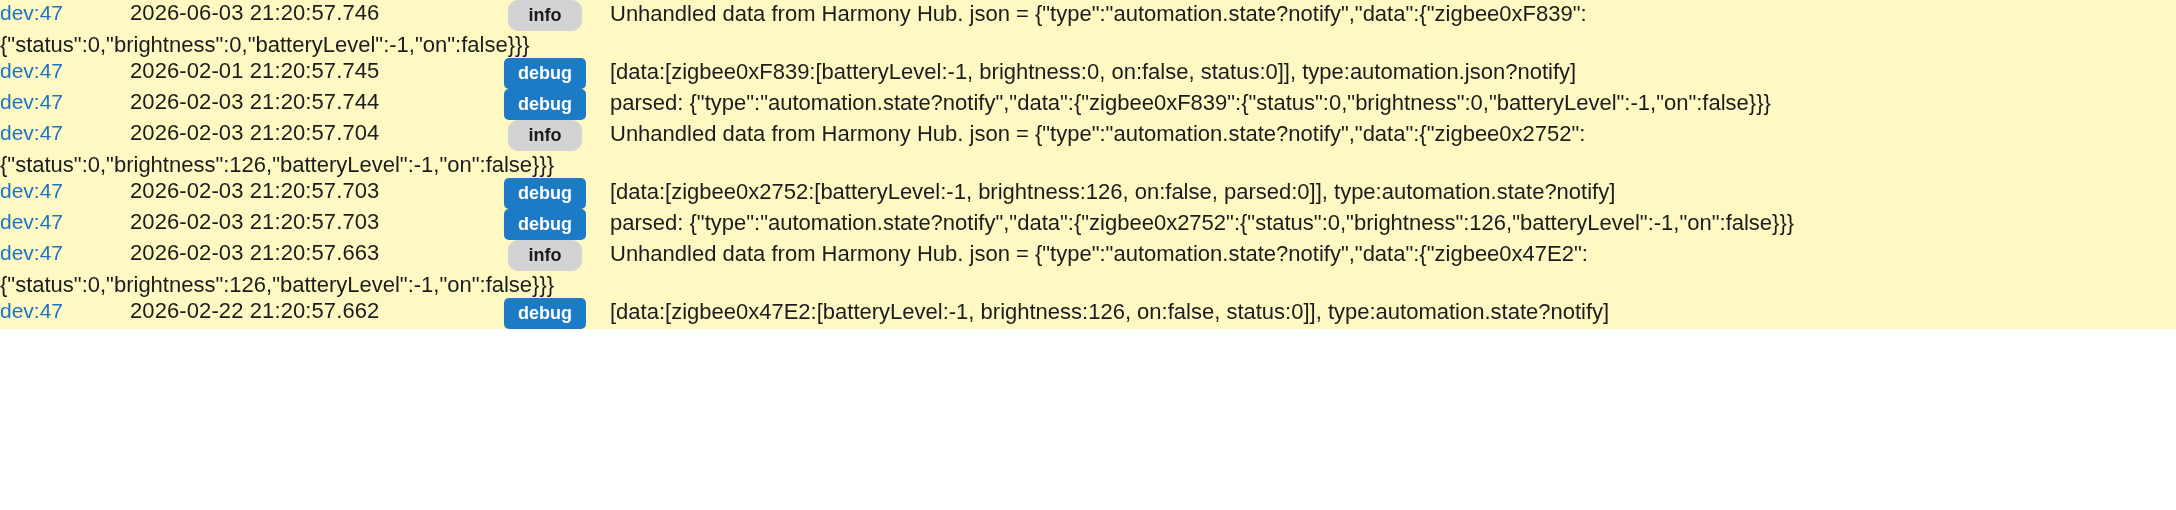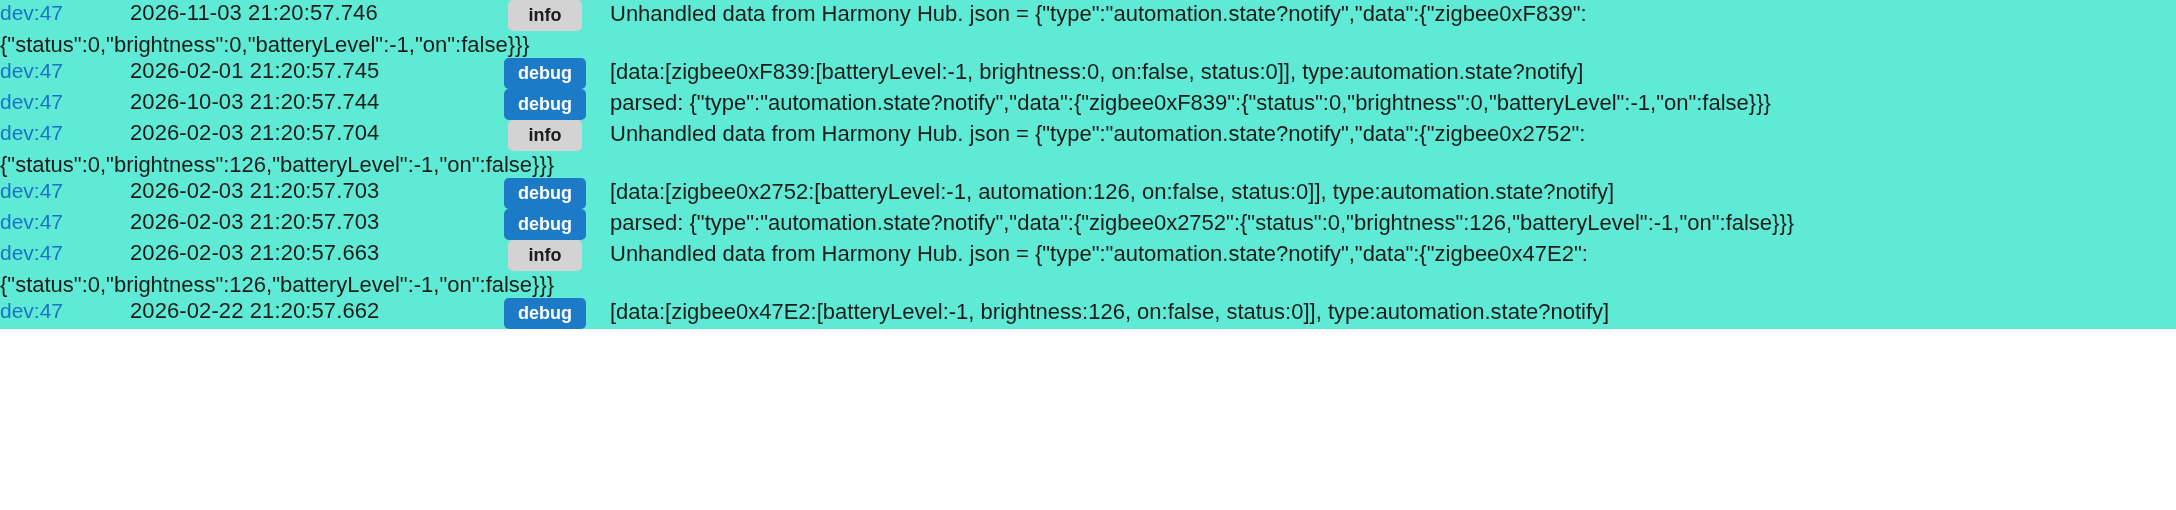--- a/index.html
+++ b/index.html
@@ -15,21 +15,21 @@
     -webkit-font-smoothing: antialiased;
   }
 
   #log-table {
     width: 2176px;
     border-collapse: collapse;
     table-layout: fixed;
   }
 
   #log-table tr {
-    background: #5eead4;
+    background: #fef9c3;
   }
 
   #log-table td {
     padding: 0;
     vertical-align: top;
     border: 0;
   }
 
   
   .col-dev   { width: 130px; }
@@ -71,20 +71,21 @@
     border-radius: 5px;
     font-size: 18px;
     line-height: 20px;
     font-weight: bold;
     text-align: center;
     box-sizing: border-box;
   }
   .badge-info {
     background: #d3d3d3;
     color: #1b1b1b;
+    border-radius: 10px;
   }
   .badge-debug {
     background: #1c7ac7;
     color: #ffffff;
   }
 
   .cell-msg {
     padding: 9px 8px 9px 8px;
     font-size: 22px;
     line-height: 27px;
@@ -112,53 +113,53 @@
 <table id="log-table">
   <colgroup>
     <col class="col-dev">
     <col class="col-time">
     <col class="col-level">
     <col class="col-msg">
   </colgroup>
   <tbody id="log-body">
       <tr class="log-row">
         <td class="cell-dev"><a class="dev-link">dev:47</a></td>
-        <td class="cell-time">2026-11-03 21:20:57.746</td>
+        <td class="cell-time">2026-06-03 21:20:57.746</td>
         <td class="cell-level"><span class="badge badge-info">info</span></td>
         <td class="cell-msg">Unhandled data from Harmony Hub. json = {"type":"automation.state?notify","data":{"zigbee0xF839":</td>
       </tr>
       <tr class="msg-wrap-row">
         <td colspan="4" class="msg-cont">{"status":0,"brightness":0,"batteryLevel":-1,"on":false}}}</td>
       </tr>
       <tr class="log-row">
         <td class="cell-dev"><a class="dev-link">dev:47</a></td>
         <td class="cell-time">2026-02-01 21:20:57.745</td>
         <td class="cell-level"><span class="badge badge-debug">debug</span></td>
-        <td class="cell-msg">[data:[zigbee0xF839:[batteryLevel:-1, brightness:0, on:false, status:0]], type:automation.state?notify]</td>
+        <td class="cell-msg">[data:[zigbee0xF839:[batteryLevel:-1, brightness:0, on:false, status:0]], type:automation.json?notify]</td>
       </tr>
       <tr class="log-row">
         <td class="cell-dev"><a class="dev-link">dev:47</a></td>
-        <td class="cell-time">2026-10-03 21:20:57.744</td>
+        <td class="cell-time">2026-02-03 21:20:57.744</td>
         <td class="cell-level"><span class="badge badge-debug">debug</span></td>
         <td class="cell-msg">parsed: {"type":"automation.state?notify","data":{"zigbee0xF839":{"status":0,"brightness":0,"batteryLevel":-1,"on":false}}}</td>
       </tr>
       <tr class="log-row">
         <td class="cell-dev"><a class="dev-link">dev:47</a></td>
         <td class="cell-time">2026-02-03 21:20:57.704</td>
         <td class="cell-level"><span class="badge badge-info">info</span></td>
         <td class="cell-msg">Unhandled data from Harmony Hub. json = {"type":"automation.state?notify","data":{"zigbee0x2752":</td>
       </tr>
       <tr class="msg-wrap-row">
         <td colspan="4" class="msg-cont">{"status":0,"brightness":126,"batteryLevel":-1,"on":false}}}</td>
       </tr>
       <tr class="log-row">
         <td class="cell-dev"><a class="dev-link">dev:47</a></td>
         <td class="cell-time">2026-02-03 21:20:57.703</td>
         <td class="cell-level"><span class="badge badge-debug">debug</span></td>
-        <td class="cell-msg">[data:[zigbee0x2752:[batteryLevel:-1, automation:126, on:false, status:0]], type:automation.state?notify]</td>
+        <td class="cell-msg">[data:[zigbee0x2752:[batteryLevel:-1, brightness:126, on:false, parsed:0]], type:automation.state?notify]</td>
       </tr>
       <tr class="log-row">
         <td class="cell-dev"><a class="dev-link">dev:47</a></td>
         <td class="cell-time">2026-02-03 21:20:57.703</td>
         <td class="cell-level"><span class="badge badge-debug">debug</span></td>
         <td class="cell-msg">parsed: {"type":"automation.state?notify","data":{"zigbee0x2752":{"status":0,"brightness":126,"batteryLevel":-1,"on":false}}}</td>
       </tr>
       <tr class="log-row">
         <td class="cell-dev"><a class="dev-link">dev:47</a></td>
         <td class="cell-time">2026-02-03 21:20:57.663</td>

